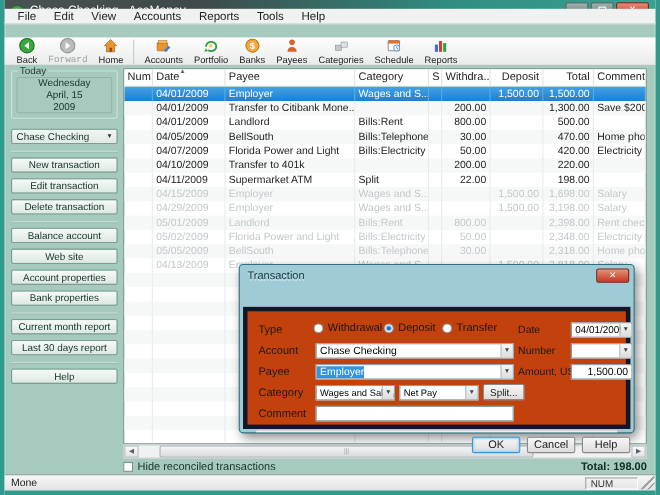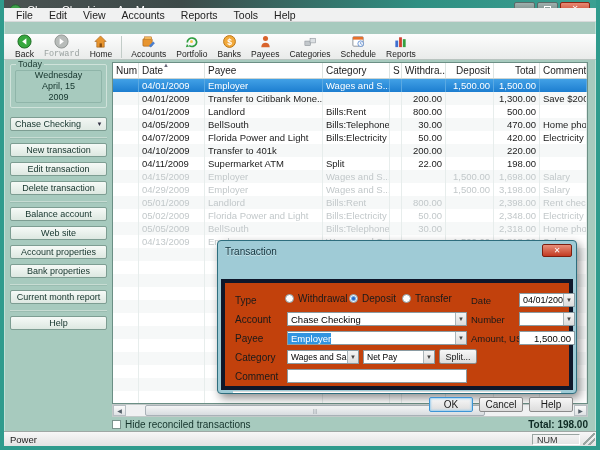--- a/index.html
+++ b/index.html
@@ -277,20 +277,21 @@
         <div class="sb-btn">New transaction</div>
         <div class="sb-btn">Edit transaction</div>
         <div class="sb-btn">Delete transaction</div>
         <div class="sb-divider"></div>
         <div class="sb-btn">Balance account</div>
         <div class="sb-btn">Web site</div>
         <div class="sb-btn">Account properties</div>
         <div class="sb-btn">Bank properties</div>
         <div class="sb-divider"></div>
         <div class="sb-btn">Current month report</div>
+        <div class="sb-btn">Last 30 days report</div>
         <div class="sb-divider"></div>
         <div class="sb-btn">Help</div>
       </div>
   </div>
 
   <div class="register">
     <div class="hrow">
         <div class="hcell" style="width: 26px; flex: 0 0 auto;">Num</div>
         <div class="hcell" style="width: 66px; flex: 0 0 auto;">Date<span class="sorticon">▲</span></div>
         <div class="hcell" style="width: 118px; flex: 0 0 auto;">Payee</div>
@@ -586,21 +587,21 @@
     <div class="sarrow right">▶</div>
   </div>
 
   <div class="footer">
     <div class="chk"></div>
     <span class="chklabel">Hide reconciled transactions</span>
     <span class="totaltext">Total: 198.00</span>
   </div>
 
   <div class="statusbar">
-    <span class="status-left">Power</span>
+    <span class="status-left">Mone</span>
     <span class="num-pane">NUM</span>
     <span class="grip"></span>
   </div>
   <div class="bottomedge"></div>
 
   <div class="dialog">
     <div class="dlg-titlebar">
       <span class="dlg-title">Transaction</span>
       <div class="dlg-close">
           <span>✕</span>

